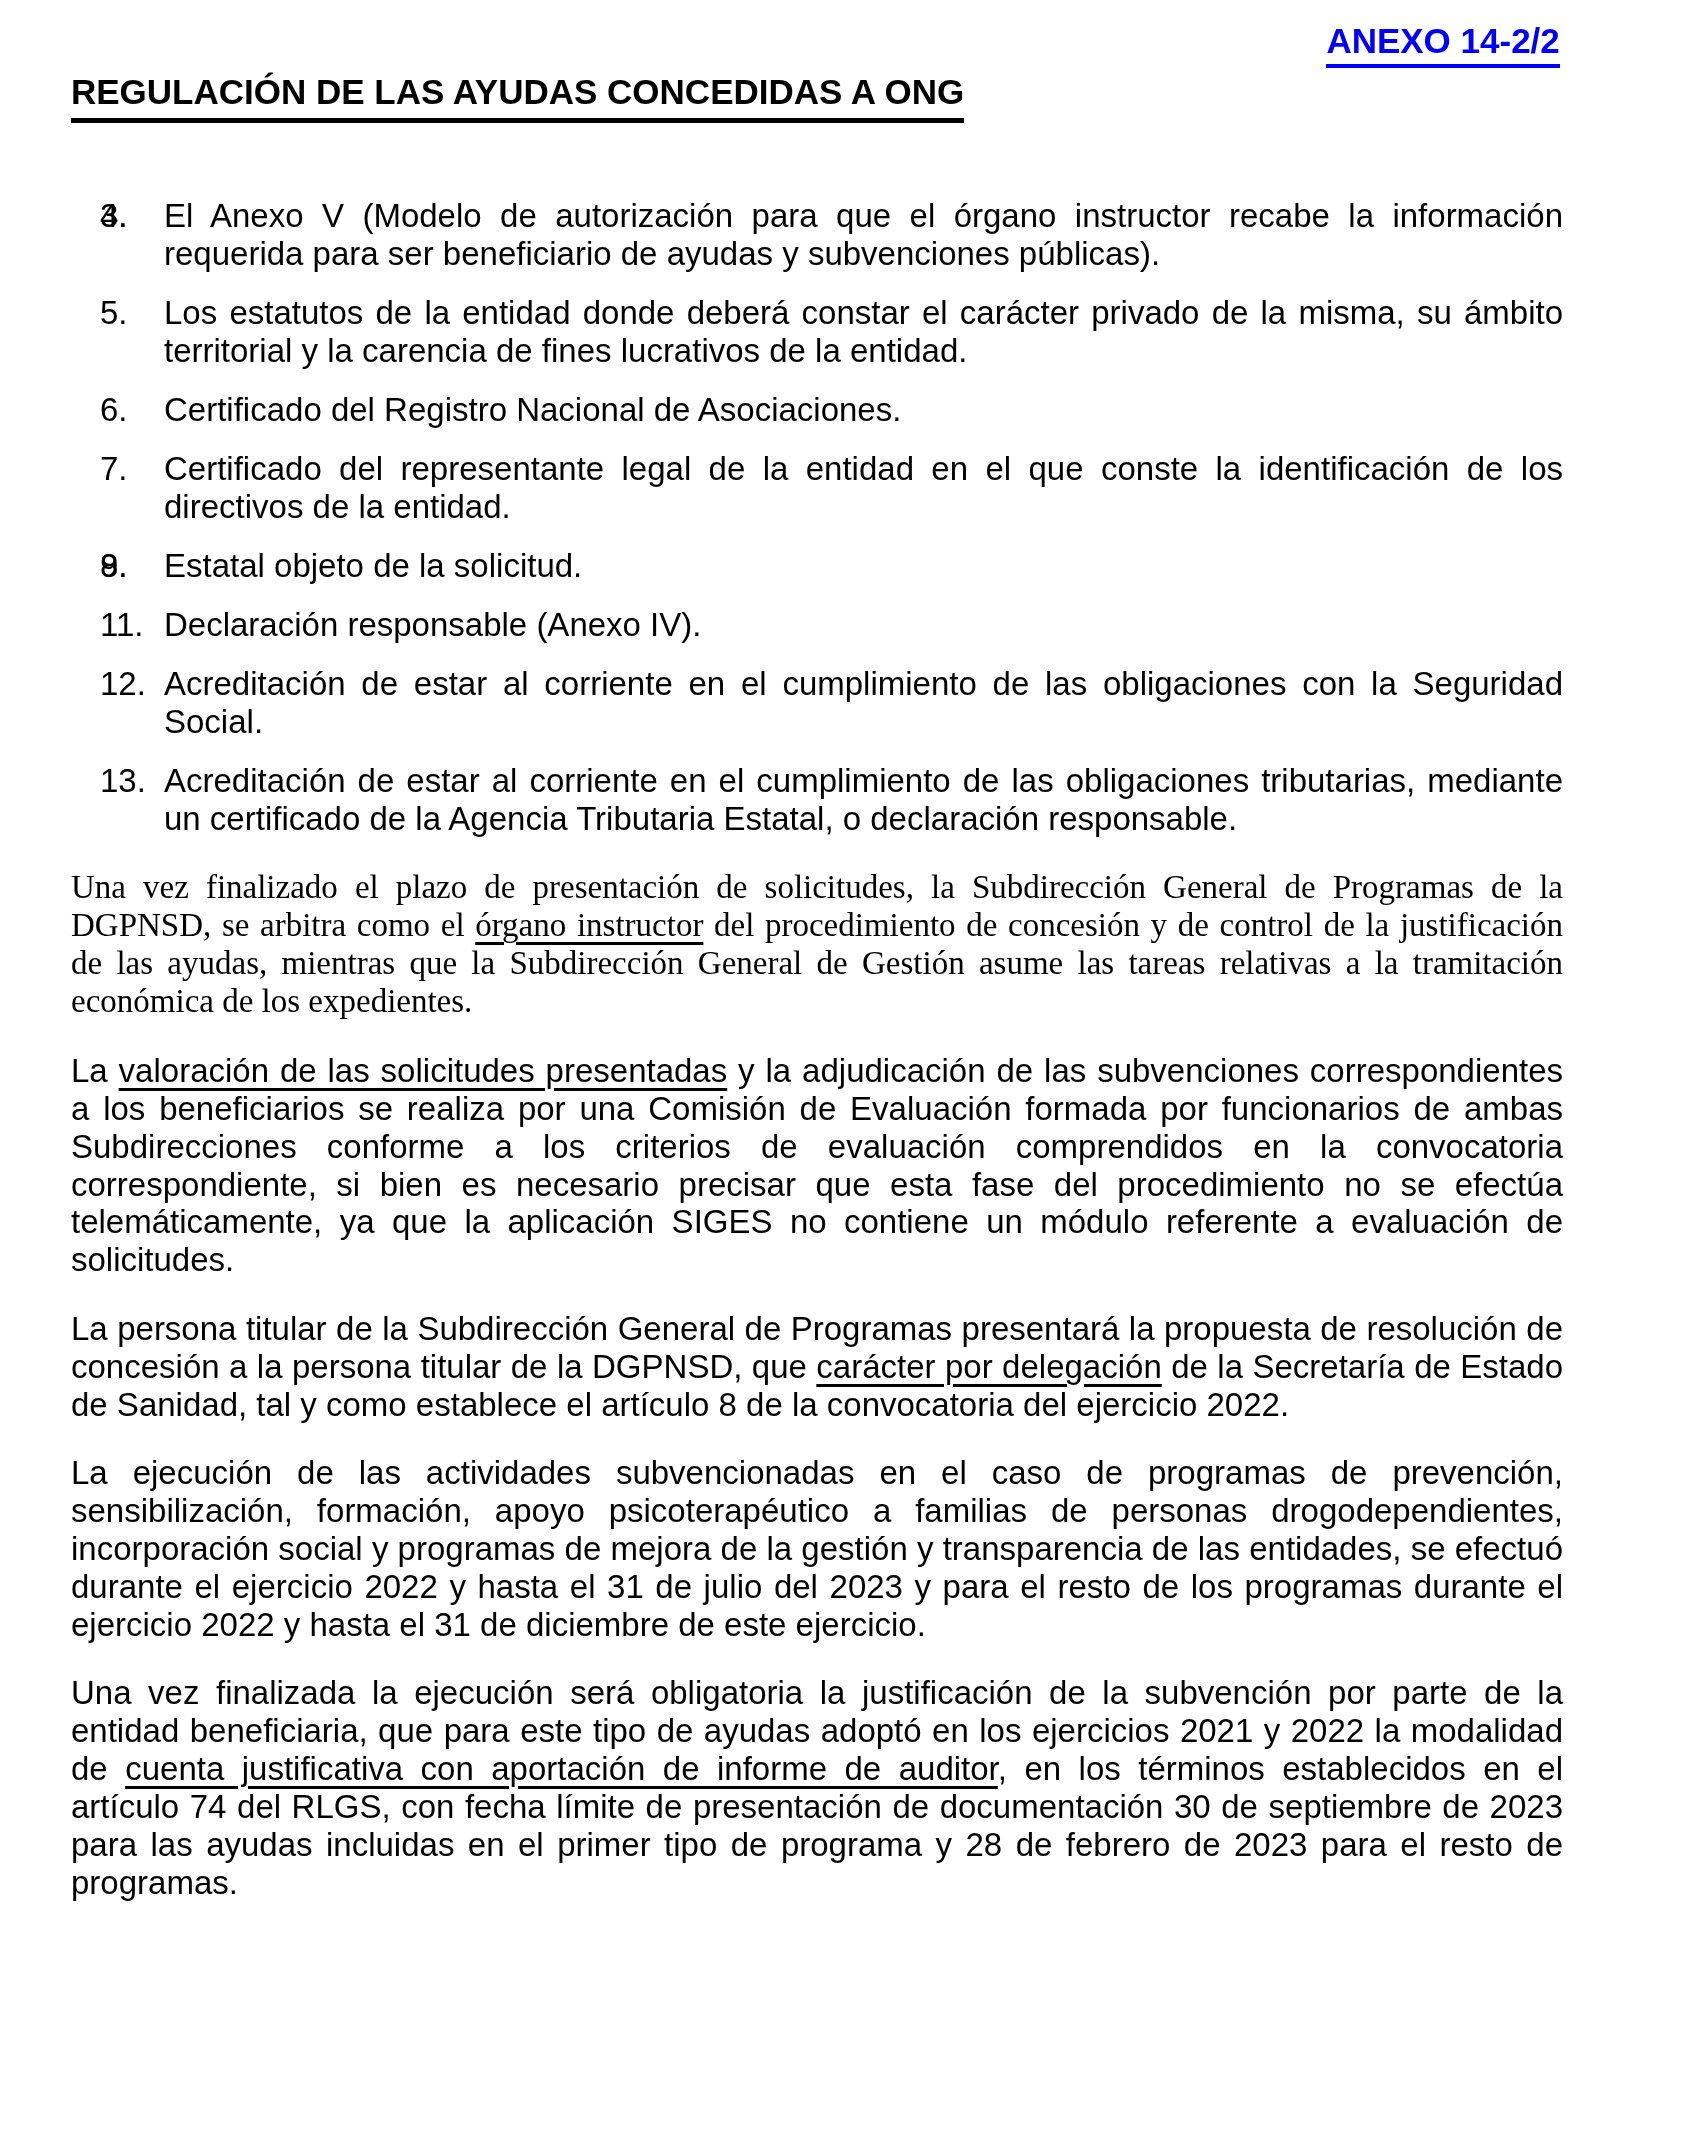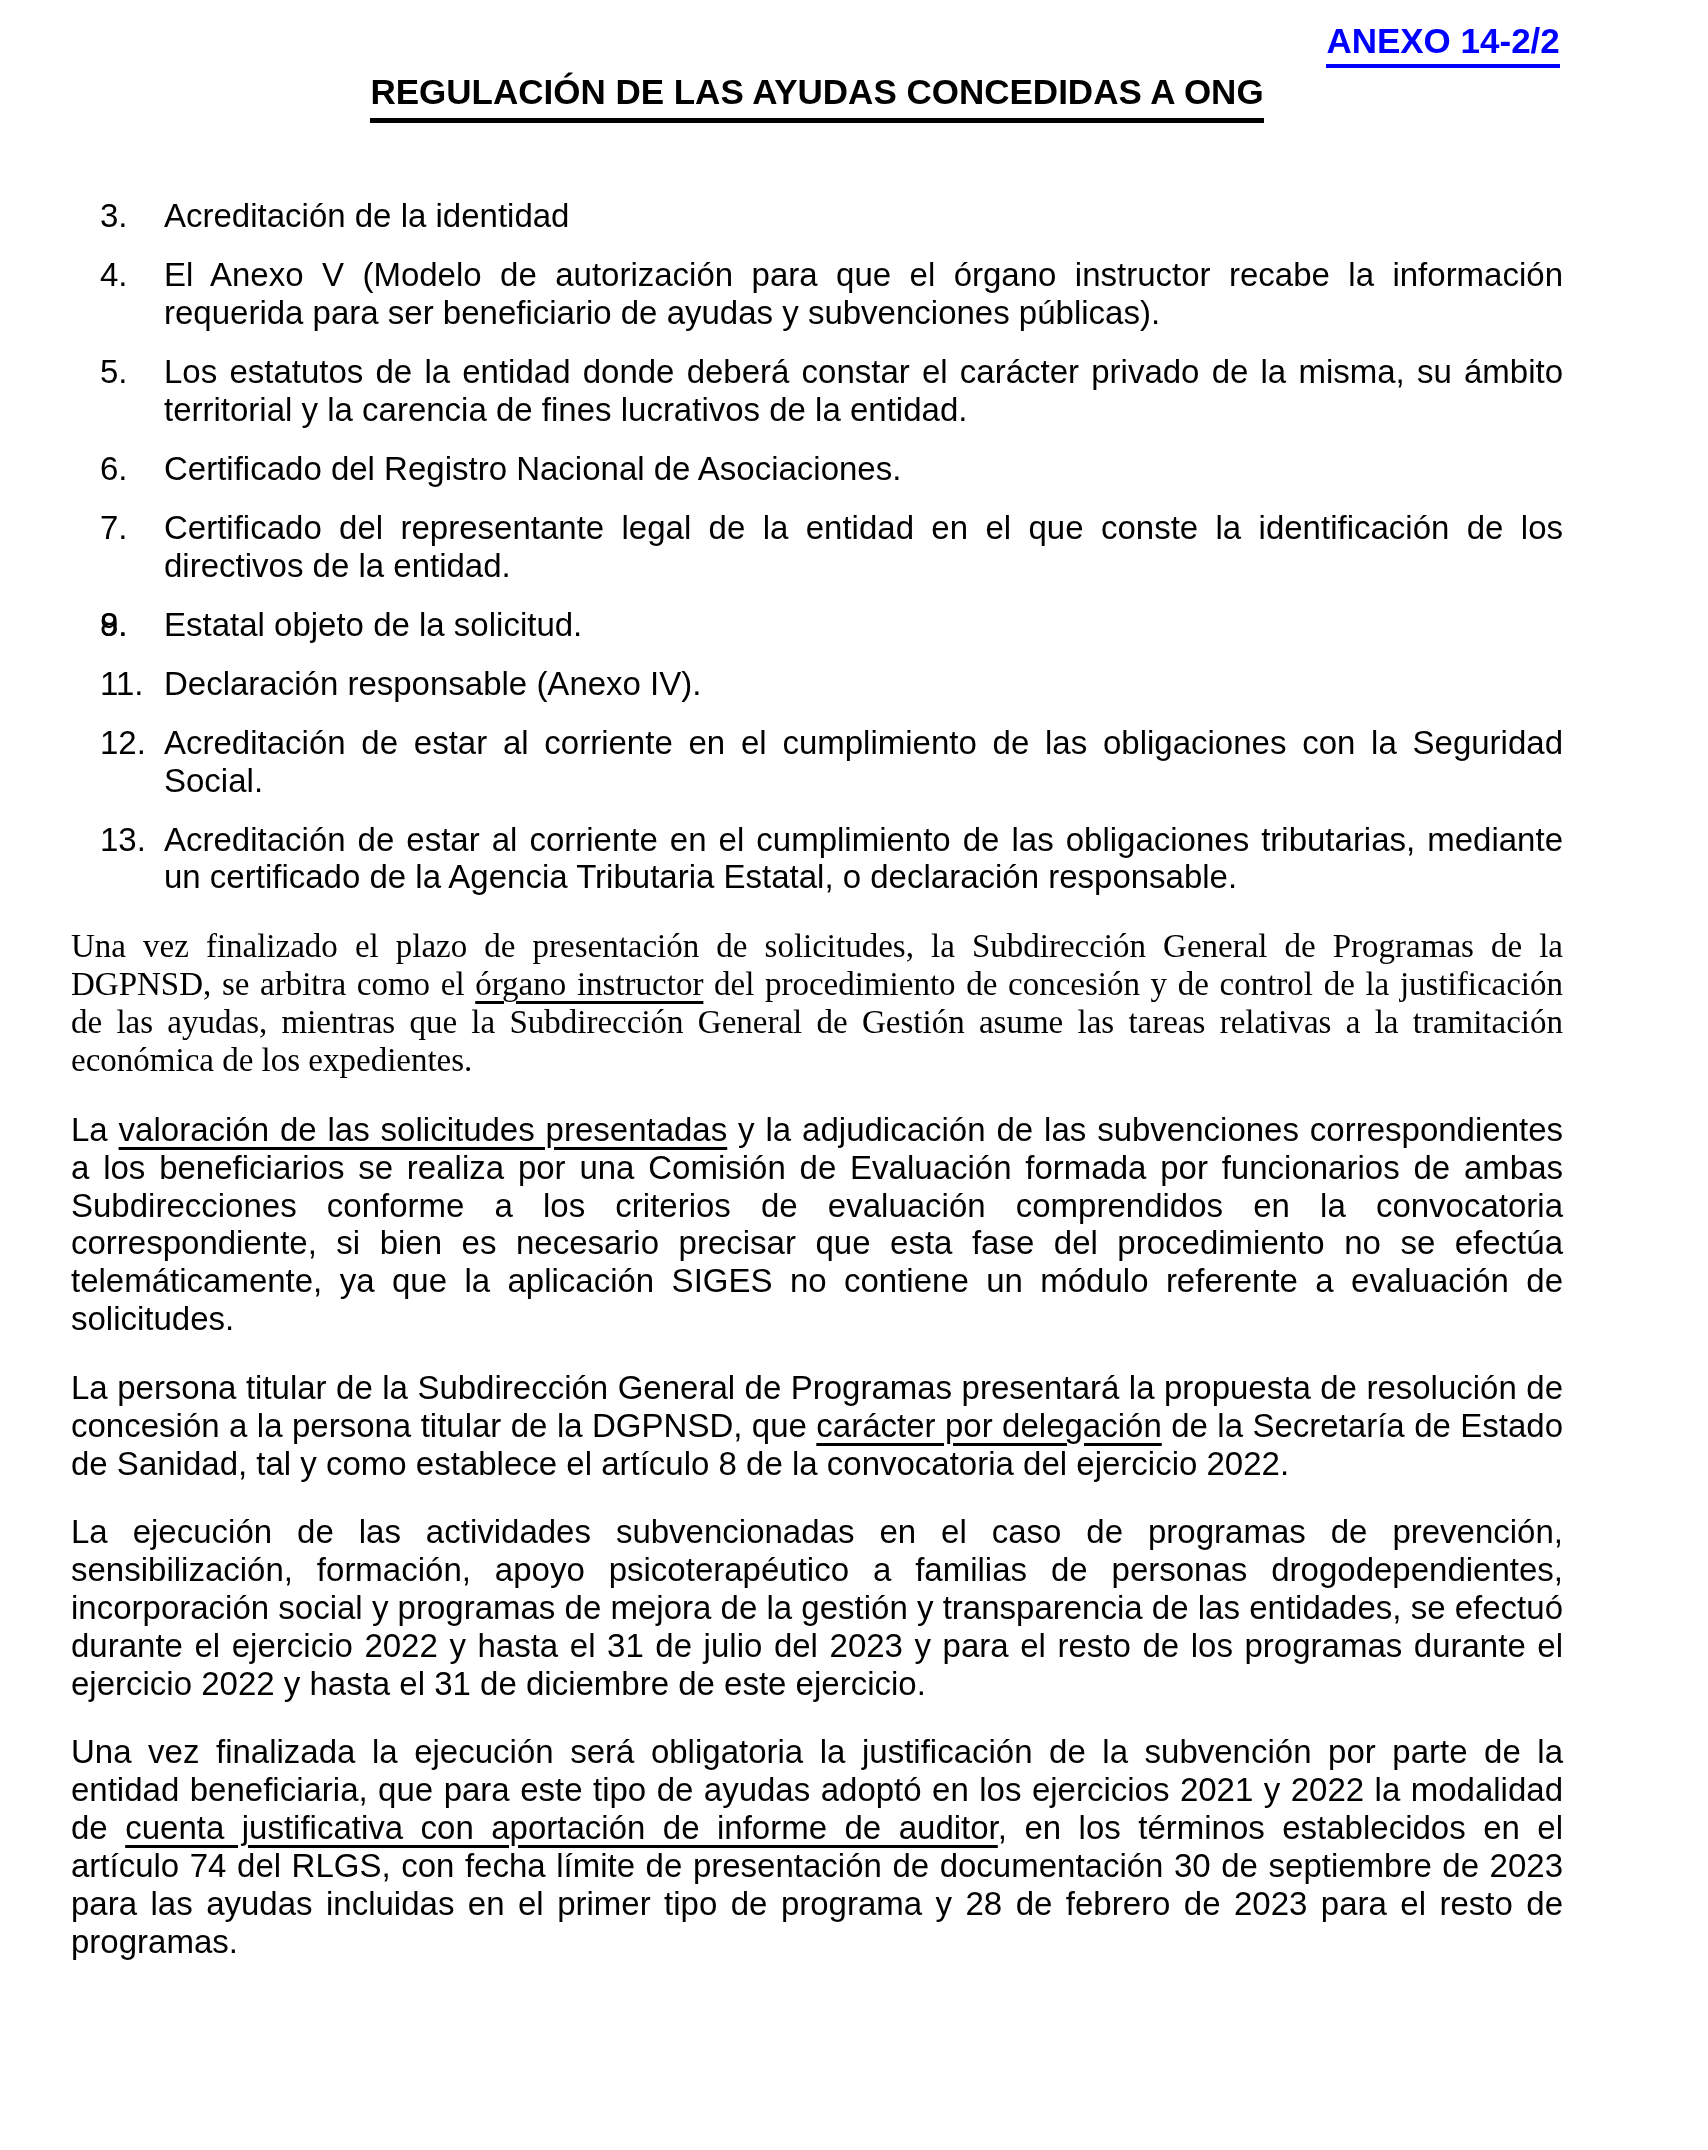--- a/index.html
+++ b/index.html
@@ -26,21 +26,21 @@
   }
   .annex-label {
     display: inline-block;
     font-weight: bold;
     font-size: 35px;
     color: #0000FF;
     border-bottom: 4px solid #0000FF;
     padding-bottom: 2.4px;
   }
   .title-row {
-    text-align: center;
+    text-align: left;
     margin-top: 4.8px;
   }
   .doc-title {
     display: inline-block;
     font-weight: bold;
     font-size: 35px;
     border-bottom: 5.6px solid #000000;
     padding-bottom: 5.6px;
     letter-spacing: 0px;
   }
@@ -80,21 +80,21 @@
   <div class="annex-row">
     <span class="annex-label">ANEXO 14-2/2</span>
   </div>
 
   <div class="title-row">
     <span class="doc-title">REGULACIÓN DE LAS AYUDAS CONCEDIDAS A ONG</span>
   </div>
 
   <div class="list-block">
     <div class="list-item">
-      <span class="num">3.</span><span>Acreditación de la identidad</span>
+      <span class="num">3.</span>
     </div>
     <div class="list-item">
       <span class="num">4.</span><span>El Anexo V (Modelo de autorización para que el órgano instructor recabe la información requerida para ser beneficiario de ayudas y subvenciones públicas).</span>
     </div>
     <div class="list-item">
       <span class="num">5.</span><span>Los estatutos de la entidad donde deberá constar el carácter privado de la misma, su ámbito territorial y la carencia de fines lucrativos de la entidad.</span>
     </div>
     <div class="list-item">
       <span class="num">6.</span><span>Certificado del Registro Nacional de Asociaciones.</span>
     </div>

